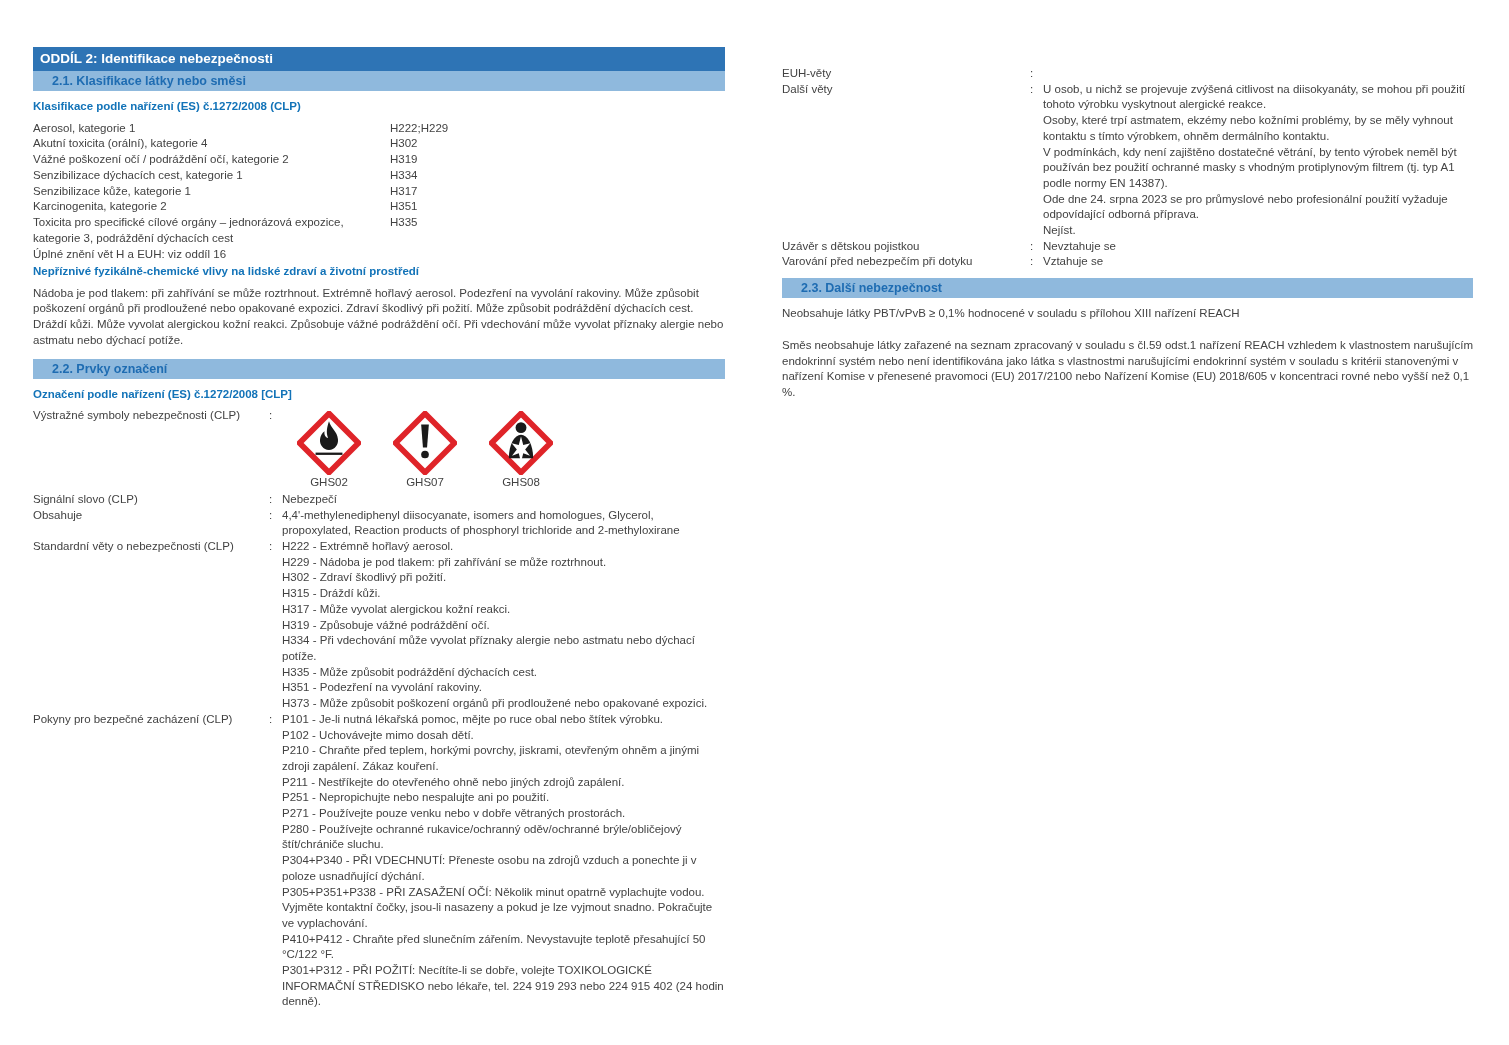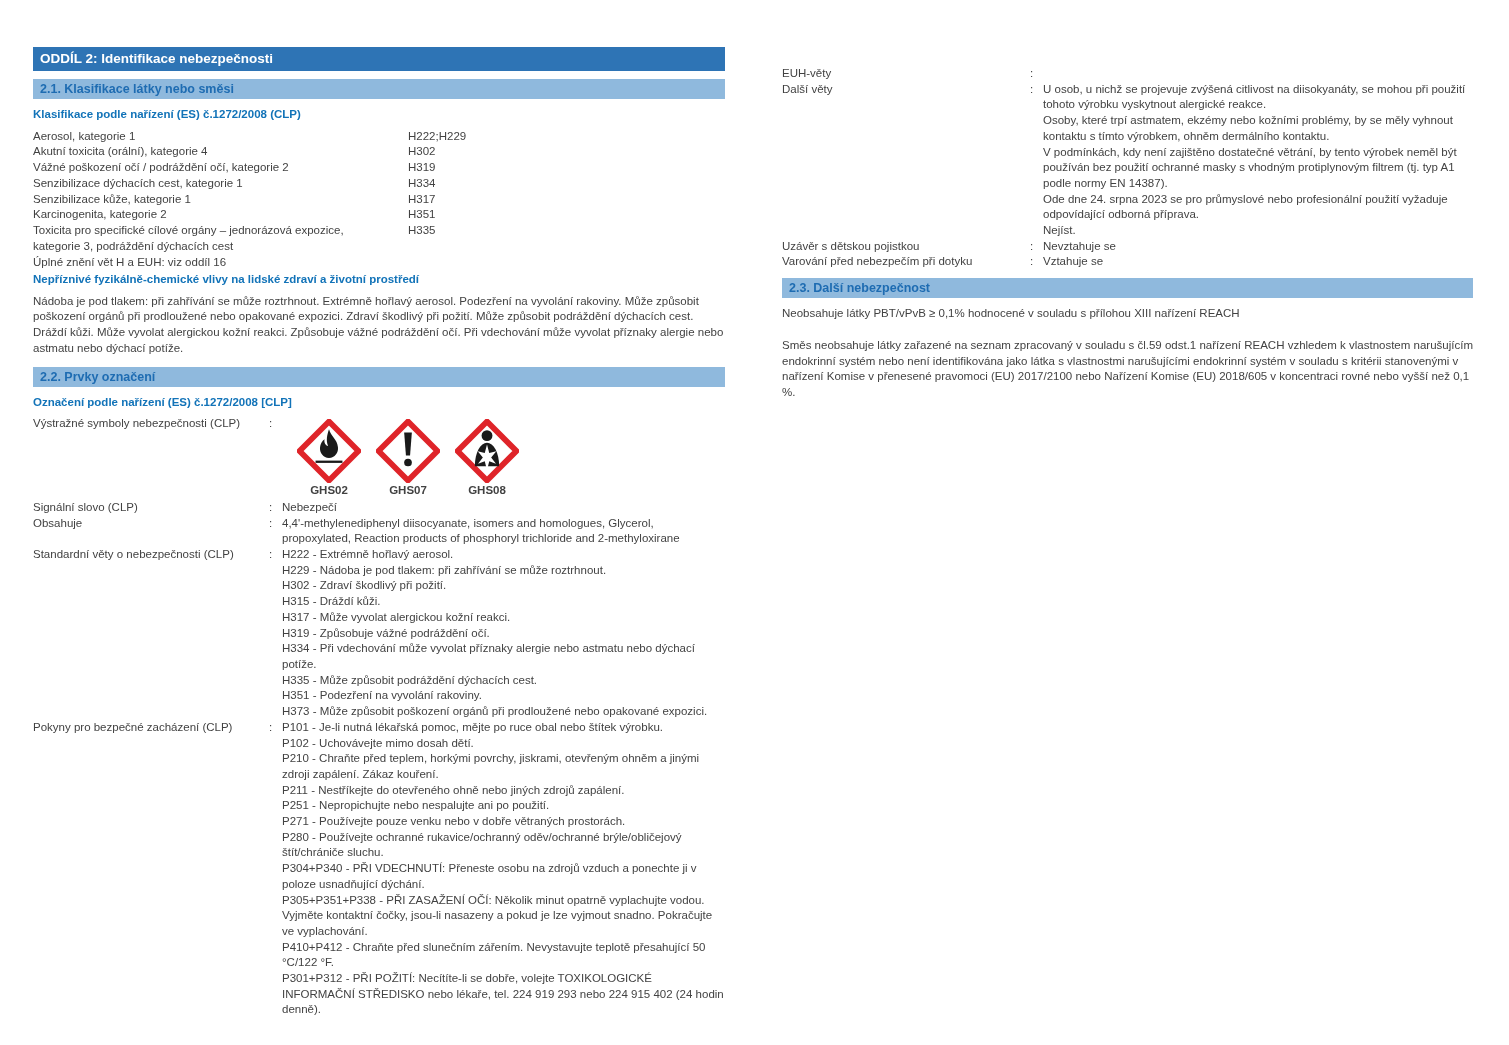--- a/index.html
+++ b/index.html
@@ -6,43 +6,43 @@
   .page {
     position:relative; width:1509px; height:1045px; background:#ffffff;
     font-family:"Liberation Sans","DejaVu Sans",sans-serif;
     font-size:11.5px; line-height:15.7px; color:#424242; overflow:hidden;
   }
   .col-left  { position:absolute; left:33px; top:47px;  width:692px; }
   .col-right { position:absolute; left:782px; top:66px; width:691px; }
 
   .bar-dark {
     background:#2E74B5; color:#ffffff; font-weight:700; font-size:13.5px;
-    line-height:15px; padding:4px 6px 5px 7px; margin-bottom:8px;
+    line-height:15px; padding:4px 6px 5px 7px; 
   }
   .bar-light {
     background:#8FB9DD; color:#1E6CB2; font-weight:700; font-size:12.5px;
-    line-height:14px; padding:3px 7px 3px 7px; margin-bottom:8px;
+    line-height:14px; padding:3px 7px 3px 19px; margin-bottom:8px;
   }
   .h-blue { color:#1273B8; font-weight:700; margin:1px 0 6px 0; }
 
   .cls-table { margin-bottom:1px; }
   .cls-row  { display:flex; align-items:flex-start; }
-  .cls-name { width:355px; flex:none; padding-right:20px; }
+  .cls-name { width:355px; flex:none; padding-right:2px; }
   .cls-code { flex:1; }
 
   .note { margin-bottom:1px; }
   .para { margin:1px 0 9px 0; }
 
   .kv { display:flex; align-items:flex-start; }
   .kv .lbl   { width:236px; flex:none; }
   .kv .colon { width:13px; flex:none; }
   .kv .val   { flex:1; }
   .col-right .kv .lbl { width:248px; }
 
-  .picto-strip { display:flex; gap:13px; padding:3px 0 1px 14px;font-weight:bold; }
+  .picto-strip { display:flex; gap:30px; padding:3px 0 1px 14px; }
   .picto { width:66px; text-align:center; }
   .picto svg { width:64px; height:64px; display:block; margin:0 auto; }
   .picto-code { margin-top:0px; }
 
   .mt10 { margin-top:10px; }
   .mt8  { margin-top:8px; }
   .gap16 { margin-top:16px; }
 </style>
 </head>
 <body>

